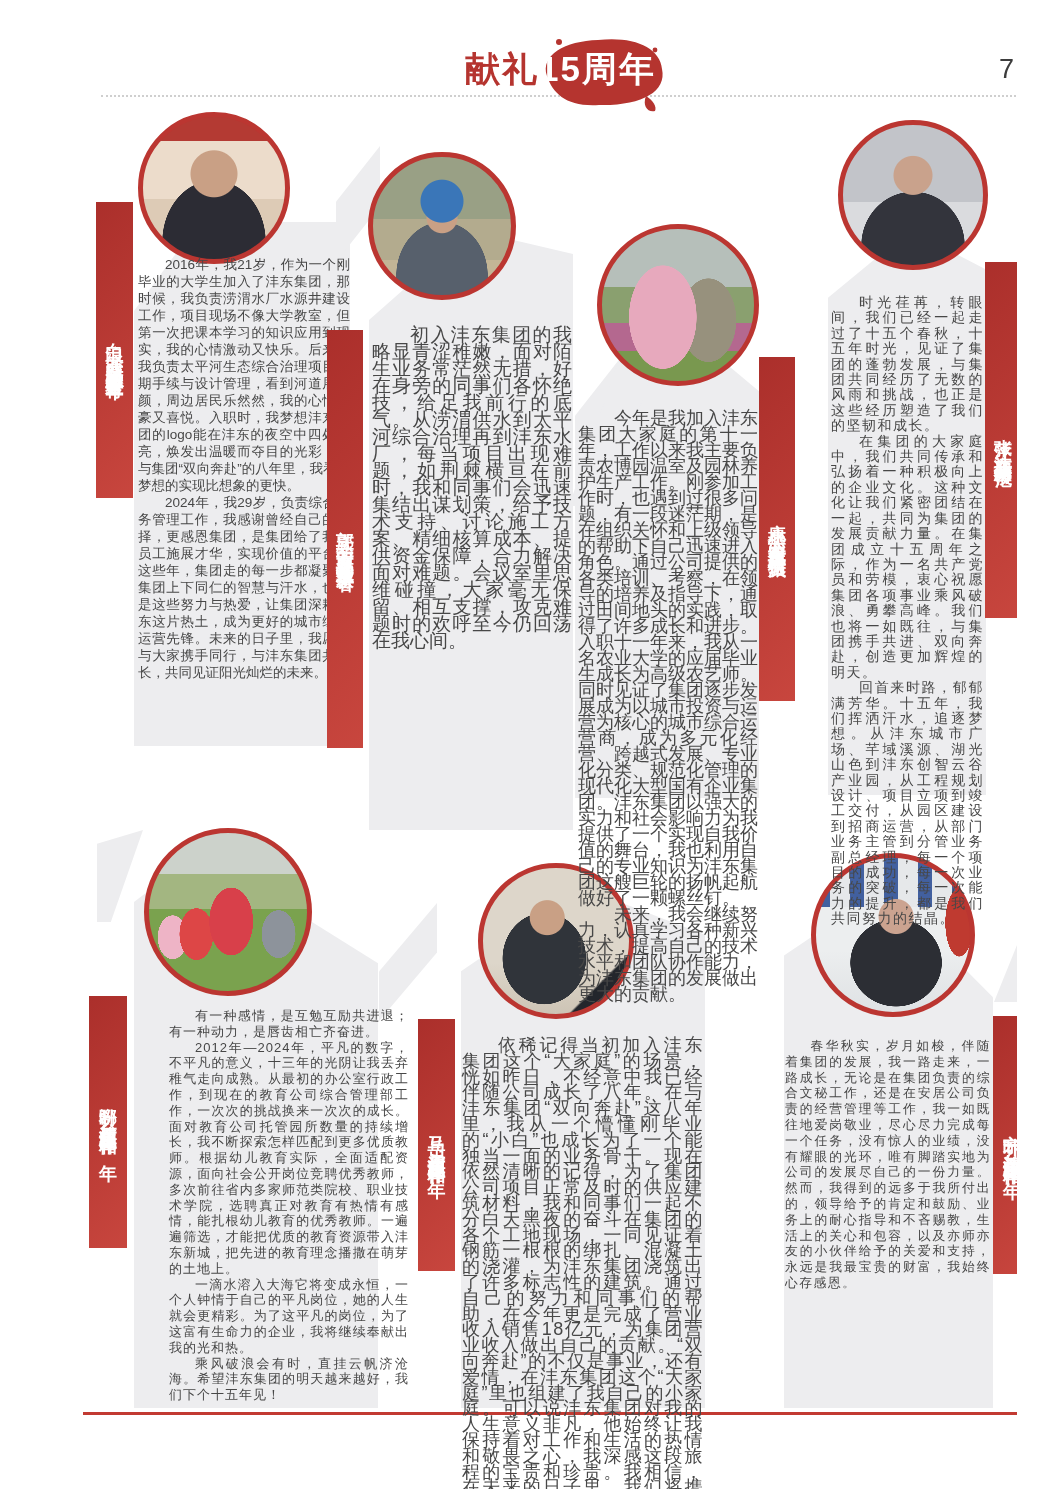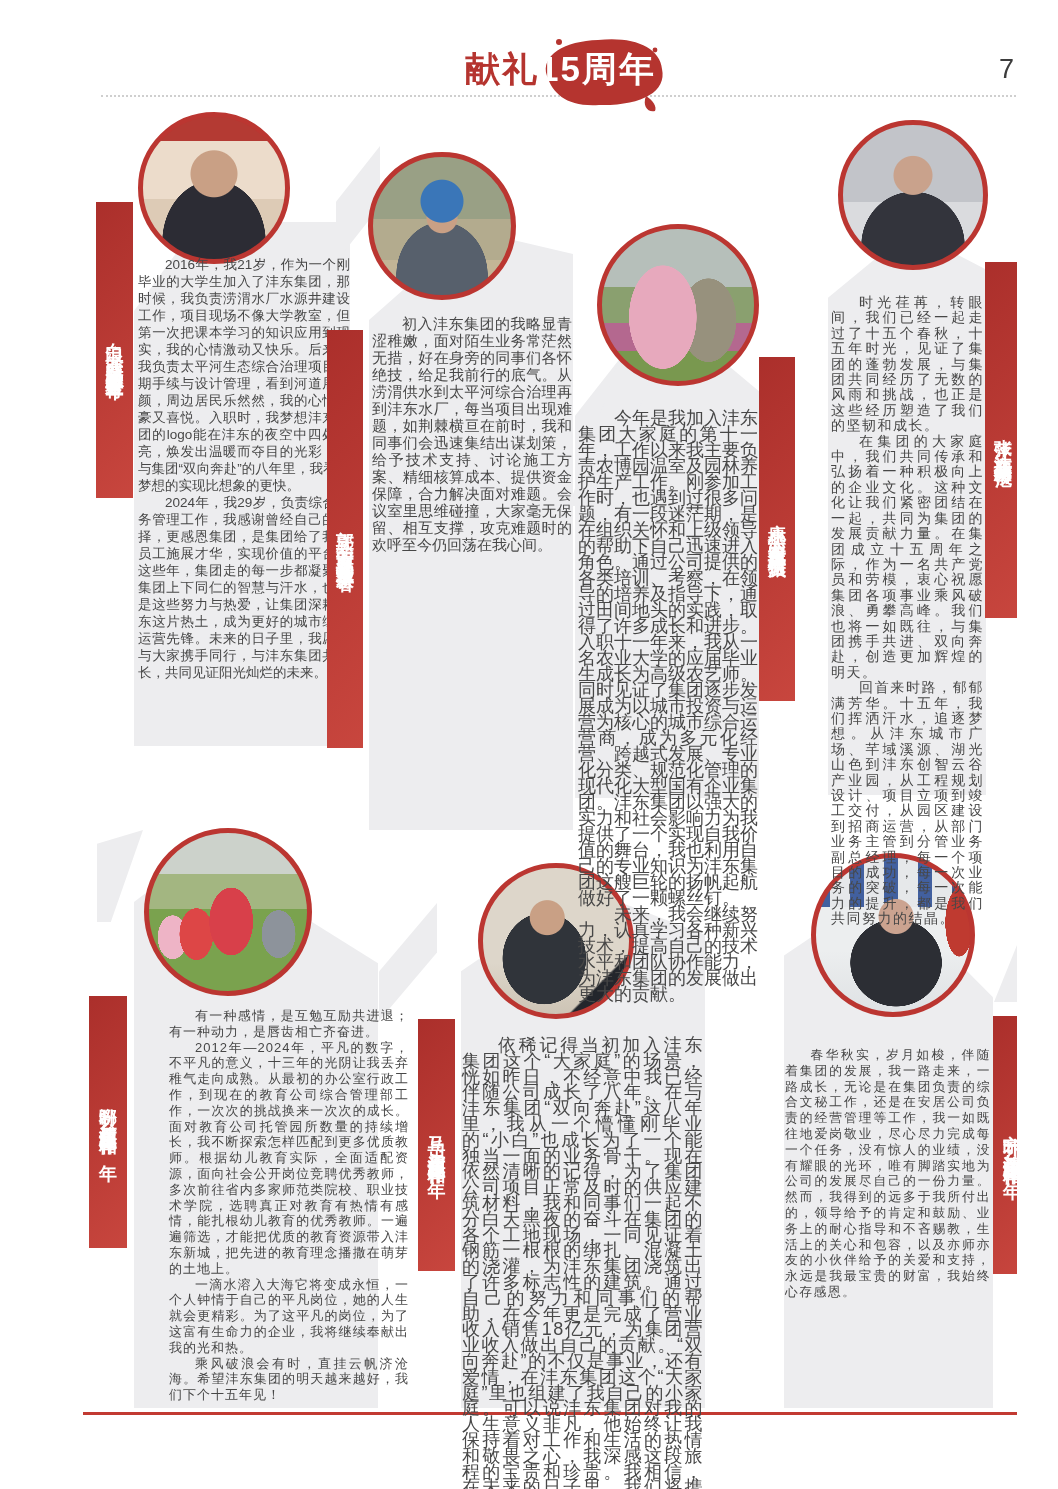--- a/index.html
+++ b/index.html
@@ -85,26 +85,26 @@
   .vl3{left:718px;top:357px;width:36px;height:344px;}
   .vl4{left:944px;top:262px;width:36px;height:356px;}
   .vl5{left:48px;top:996px;width:38px;height:252px;}
   .vl6{left:377px;top:1019px;width:37px;height:252px;}
   .vl7{left:952px;top:1016px;width:38px;height:258px;}
 
   
   .col{position:absolute;z-index:2;color:#474747;text-align:justify;}
   .col p{margin:0;text-indent:2em;}
   .c1{left:97px;top:256px;width:212px;font-size:13.5px;line-height:17px;}
-  .c2{left:331px;top:315px;width:200px;font-size:15px;line-height:17px;}
+  .c2{left:331px;top:326px;width:200px;font-size:19px;line-height:17px;}
   .c3{left:537px;top:410px;width:180px;font-size:18px;line-height:16px;}
   .c4{left:790px;top:295px;width:153px;font-size:14px;line-height:15.4px;letter-spacing:1.5px;}
   .c5{left:96px;top:1008px;width:240px;font-size:13px;line-height:15.8px;letter-spacing:1px;margin-left:32px;}
   .c6{left:421px;top:1038px;width:242px;font-size:18px;line-height:15.8px;letter-spacing:1.5px;}
-  .c7{left:744px;top:1038px;width:206px;font-size:12.8px;line-height:15.8px;letter-spacing:1.5px;margin-top:9px;}
+  .c7{left:744px;top:1038px;width:206px;font-size:12.8px;line-height:15.8px;letter-spacing:1.5px;}
 </style>
 </head>
 <body>
 
 <div class="page">
 
   <div class="dotline"></div>
   <div class="masthead">
     <svg class="blob" viewBox="0 0 150 84">
       <path d="M22 46 C15 25 40 11 73 10 C108 6 135 17 137 39 C142 62 116 76 74 75 C42 77 28 64 22 46 Z" fill="#b5342f"></path>

